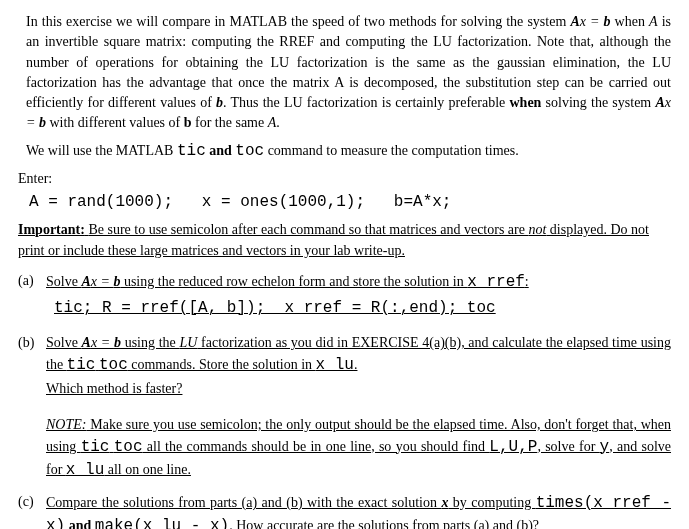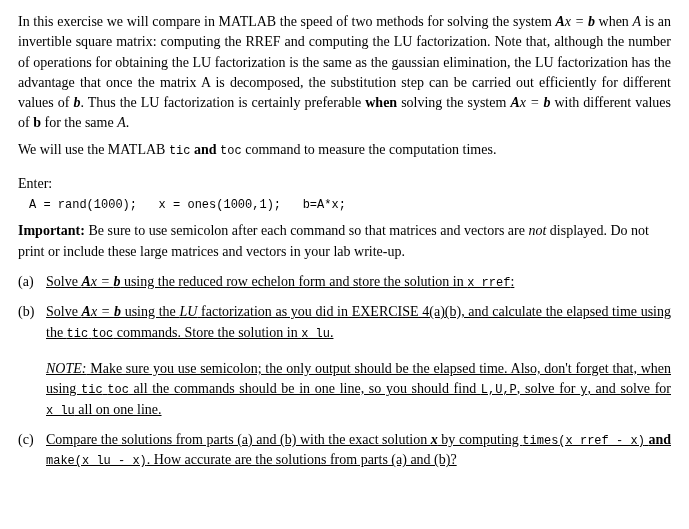--- a/index.html
+++ b/index.html
@@ -13,32 +13,34 @@
       background: #fff;
       font-family: "Times New Roman", Times, serif;
       font-size: 14px;
       color: #000;
       padding: 12px 18px;
       line-height: 1.45;
     }
     .intro-text {
       margin-bottom: 6px;
       text-align: justify;
+      margin-left: 8px;
     }
     .enter-label {
-      margin-top: 14px;
+      margin-top: 6px;
       margin-bottom: 2px;
     }
     .code-line {
       font-family: "Courier New", Courier, monospace;
       font-size: 13px;
       margin: 2px 0 4px 11px;
     }
     .important-block {
       margin: 6px 0;
+      text-decoration: underline;
     }
     .bold {
       font-weight: bold;
     }
     .italic {
       font-style: italic;
     }
     .parts-list {
       margin-top: 10px;
       padding-left: 0;
@@ -60,21 +62,21 @@
     .part-content .code-line {
       margin-left: 8px;
       margin-top: 3px;
       margin-bottom: 3px;
     }
     .indented-note {
       margin-top: 16px;
     }
     code {
       font-family: "Courier New", Courier, monospace;
-      font-size: 12px;
+      font-size: 16px;
     }
     .math {
       font-style: italic;
     }
     .math-bold {
       font-weight: bold;
       font-style: italic;
     }
   </style>
 </head>
@@ -106,29 +108,35 @@
 </div>
 
 <div class="parts-list">
 
   <div class="part-item">
     <div class="part-label">(a)</div>
     <div class="part-content">
       <div>
         Solve <span class="math"><span class="math-bold">A</span>x = <span class="math-bold">b</span></span> using the reduced row echelon form and store the solution in <code>x_rref</code>:
       </div>
+      <div class="code-line">
+        <code>tic; R = rref([A, b]);&nbsp; x_rref = R(:,end); toc</code>
+      </div>
     </div>
   </div>
 
   <div class="part-item">
     <div class="part-label">(b)</div>
     <div class="part-content">
       <div>
         Solve <span class="math"><span class="math-bold">A</span>x = <span class="math-bold">b</span></span> using the <span class="italic">LU</span> factorization as you did in EXERCISE 4(a)(b), and calculate
         the elapsed time using the <code>tic</code> <code>toc</code> commands. Store the solution in <code>x_lu</code>.
+      </div>
+      <div style="margin-top:2px;">
+        Which method is faster?
       </div>
       <div class="indented-note">
         <span class="italic">NOTE:</span> Make sure you use semicolon; the only output should be the elapsed time. Also,
         don't forget that, when using <code>tic</code> <code>toc</code> all the commands should be in one line, so you
         should find <code>L,U,P</code>, solve for <code>y</code>, and solve for <code>x_lu</code> all on one line.
       </div>
     </div>
   </div>
 
   <div class="part-item">

